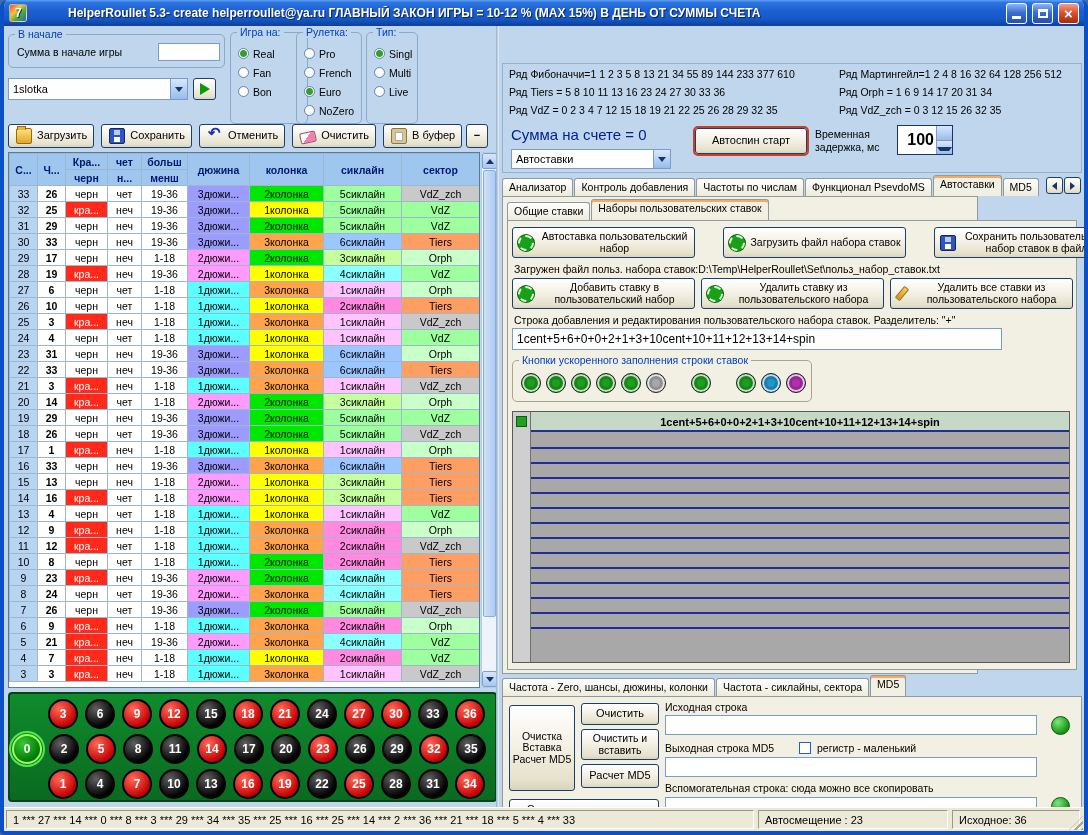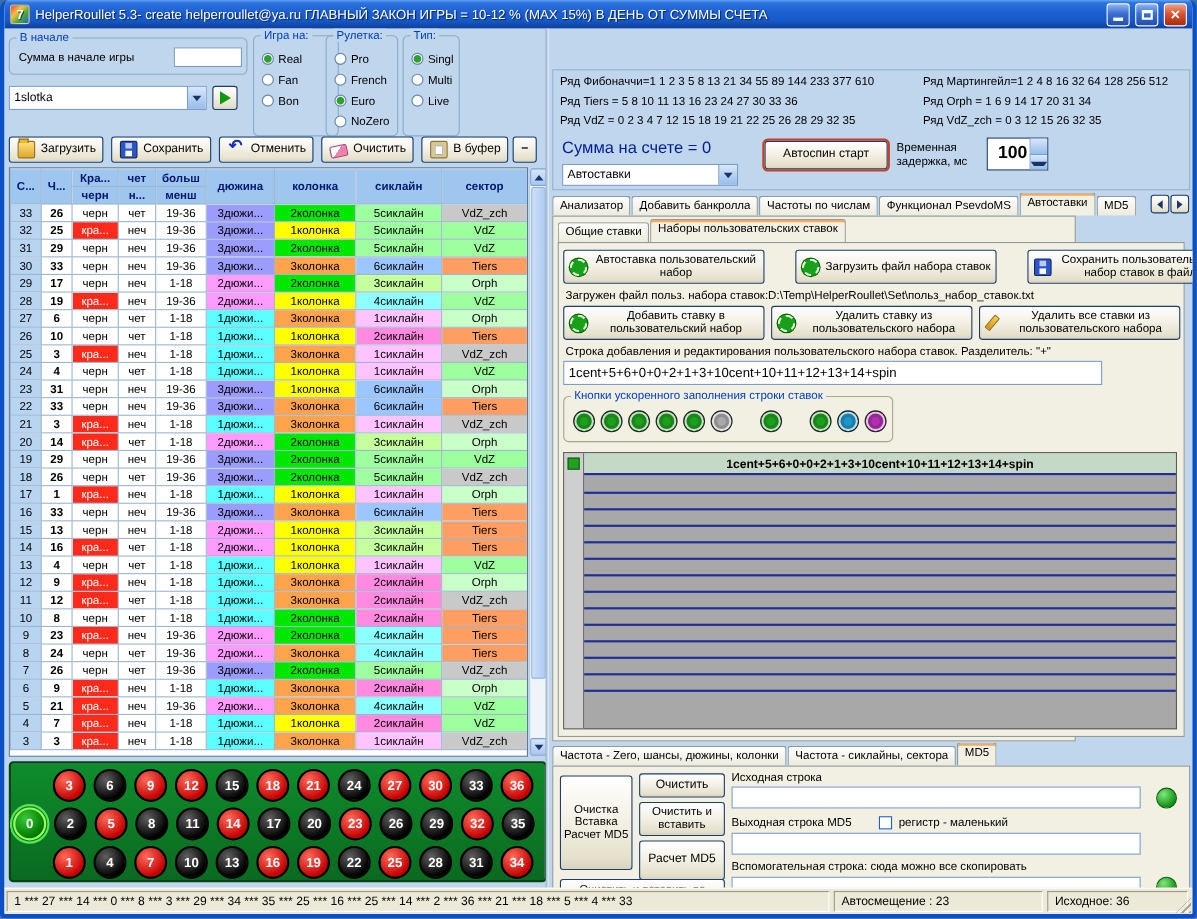--- a/index.html
+++ b/index.html
@@ -3,21 +3,21 @@
 <meta charset="utf-8">
 <style>
 *{margin:0;padding:0;box-sizing:border-box;font-family:"Liberation Sans",sans-serif;}
 html,body{width:1088px;height:835px;overflow:hidden;background:#3A6EA5;}
 .window{position:absolute;inset:0;border:4px solid #0C50C8;border-top:none;border-radius:8px 8px 5px 5px;overflow:hidden;background:#BFD6EC;}
 .titlebar{position:absolute;top:0;left:0;right:0;height:26px;display:flex;align-items:center;gap:5px;padding:0 5px;
  background:linear-gradient(180deg,#5EA1F4 0%,#2D74E0 10%,#1D5FD2 42%,#1659C8 72%,#0E3F9B 100%);}
 .app-icon{width:18px;height:18px;border-radius:3px;border:1px solid rgba(255,255,255,.4);
  background:linear-gradient(135deg,#FF4040 0%,#FFC040 35%,#38B038 65%,#3858E8 100%);position:relative;flex:none;}
 .app-icon::before{content:"7";position:absolute;left:5px;top:1px;color:#fff;font-size:12px;font-weight:bold;text-shadow:1px 1px 0 #333;}
-.title-text{flex:1;color:#fff;font-weight:normal;font-size:12px;white-space:nowrap;overflow:hidden;text-shadow:1px 1px 1px rgba(0,0,0,.65);}
+.title-text{flex:1;color:#fff;font-weight:bold;font-size:12px;white-space:nowrap;overflow:hidden;text-shadow:1px 1px 1px rgba(0,0,0,.65);margin-left:36px;}
 .winbtn{width:21px;height:21px;border-radius:3px;border:1px solid #fff;flex:none;display:flex;align-items:center;justify-content:center;position:relative;}
 .btn-min,.btn-max{background:linear-gradient(180deg,#8DB4F2,#3A6FD2 45%,#234FB0);}
 .btn-close{background:linear-gradient(180deg,#F0A088,#DA5430 45%,#A82A0C);}
 .btn-min span{width:9px;height:3px;background:#fff;margin-top:9px;}
 .btn-max span{width:10px;height:9px;border:2px solid #fff;border-top-width:3px;}
 .btn-close::before{content:"×";color:#fff;font-size:15px;font-weight:bold;line-height:1;}
 .content{position:absolute;top:26px;left:0;right:0;bottom:0;background:#BFD6EC;}
 
 .xpbtn{position:absolute;background:linear-gradient(180deg,#FFFFFF,#F4F1E6 45%,#E6E1CC 88%,#D8D3BC);border:1px solid #1C3E6E;border-radius:3px;
  font-size:11px;color:#000;display:flex;align-items:center;justify-content:center;text-align:center;line-height:1.05;cursor:default;}
@@ -133,21 +133,21 @@
 #gutter-mark{position:absolute;left:3px;top:4px;width:11px;height:11px;background:#22A022;border:1px solid #0A600A;}
 #bets-header{position:absolute;left:18px;right:0;top:0;height:20px;background:#C6D8C6;border-bottom:2px solid #222E96;
  font-size:11px;font-weight:bold;text-align:center;line-height:20px;white-space:nowrap;overflow:hidden;}
 #bets-body{position:absolute;left:18px;right:0;top:22px;bottom:0;overflow:hidden;}
 .bets-row{height:15px;border-bottom:2px solid #222E96;}
 #freq-tabs{left:2px;top:614px;}
 #md5-page{position:absolute;left:2px;top:635px;width:580px;height:146px;background:#F2F0E3;border:1px solid #919B9C;}
 #md5-big{left:6px;top:8px;width:66px;height:86px;padding:2px;font-size:10.5px;}
 #md5-clear{left:78px;top:6px;width:78px;height:22px;}
 #md5-clearpaste{left:78px;top:32px;width:78px;height:31px;padding:0 2px;font-size:10.5px;}
-#md5-calc{left:78px;top:67px;width:78px;height:36px;}
+#md5-calc{left:78px;top:67px;width:78px;height:24px;}
 #md5-clearaux{left:6px;top:102px;width:150px;height:32px;padding:0 2px;font-size:10.5px;}
 .md5lab{position:absolute;font-size:10.5px;white-space:nowrap;}
 #md5-src-input{left:162px;top:18px;width:372px;height:20px;}
 #md5-out-input{left:162px;top:60px;width:372px;height:20px;}
 #md5-aux-input{left:162px;top:100px;width:372px;height:20px;}
 .gbtn{position:absolute;width:19px;height:19px;border-radius:50%;background:radial-gradient(circle at 35% 30%,#7CE87C,#129012 72%);border:1px solid #0A5A0A;}
 .cbx{position:absolute;width:12px;height:12px;background:#fff;border:1px solid #1D5FD2;}
 
 #grp-start{left:4px;top:8px;width:217px;height:34px;}
 #start-input{left:149px;top:8px;width:62px;height:18px;}
@@ -721,21 +721,21 @@
               </span>
             <span>
                 <span class="tri-down-s"></span>
               </span>
           </span>
         </div>
       </div>
 
       <div class="tabstrip" id="main-tabs">
           <div class="tab">Анализатор</div>
-          <div class="tab">Добавить банкролла</div>
+          <div class="tab">Контроль добавления</div>
           <div class="tab">Частоты по числам</div>
           <div class="tab">Функционал PsevdoMS</div>
           <div class="tab active">Автоставки</div>
           <div class="tab">MD5</div>
         </div>
       <div class="xpbtn tsb" id="tab-left">
           <span class="tri-left"></span>
         </div>
       <div class="xpbtn tsb" id="tab-right">
           <span class="tri-right"></span>

